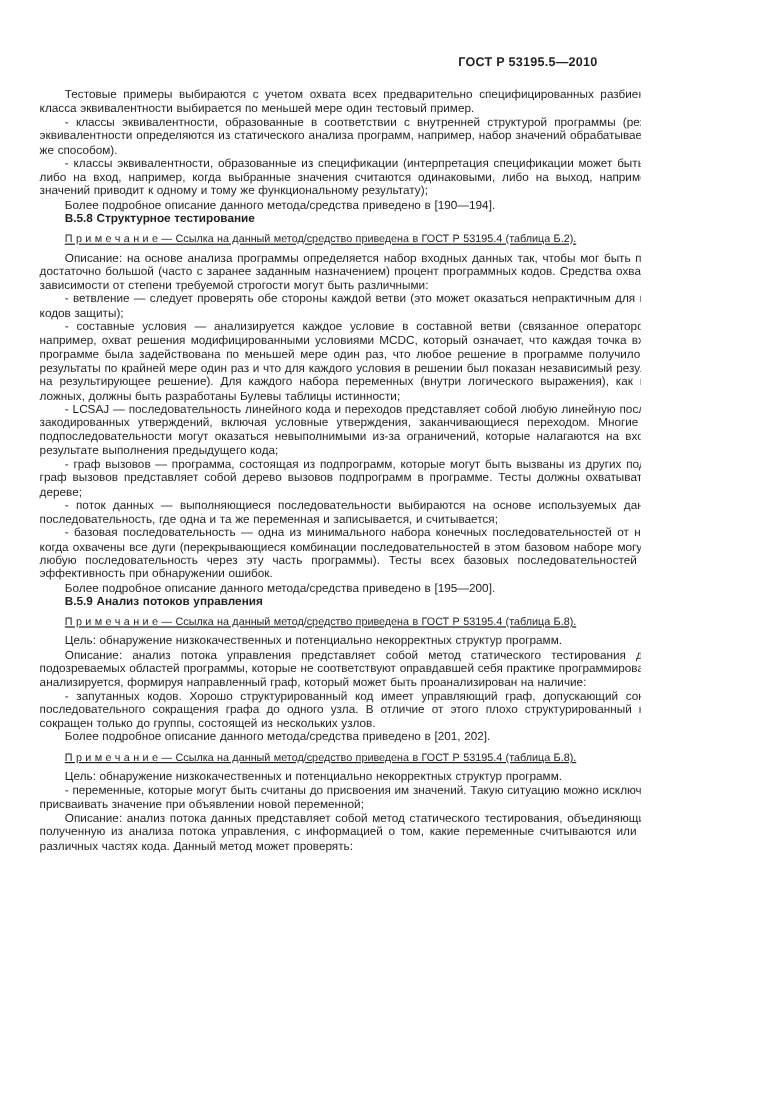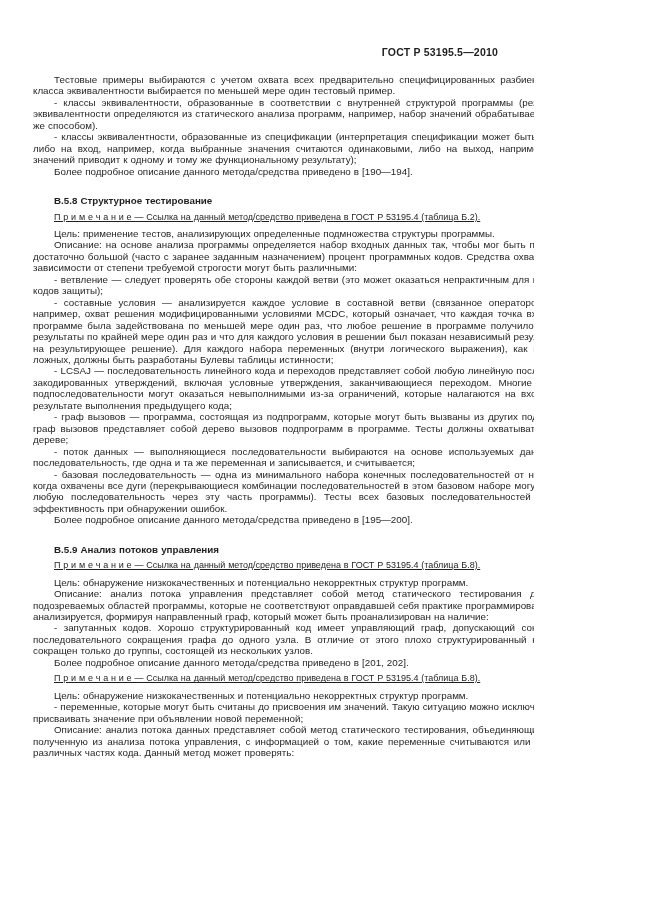--- a/index.html
+++ b/index.html
@@ -34,21 +34,20 @@
     margin: 0;
     font-size: 9.8px;
     line-height: 11.45px;
     text-align: justify;
     text-indent: 21px;
     word-spacing: 0.3px;
   }
   .content p.p-head {
     font-weight: bold;
     text-align: left;
-    margin-top: 18px;
   }
   .content p.p-note {
     font-size: 9px;
     margin: 5px 0 5px 0;
     text-align: left;
     text-decoration: underline;
   }
   .page-number {
     position: absolute;
     top: 830px;
@@ -63,21 +62,20 @@
 
   <div class="doc-header">ГОСТ Р 53195.5—2010</div>
 
   <div class="content">
     <p class="p-body">Тестовые примеры выбираются с учетом охвата всех предварительно специфицированных разбиений. Из каждого класса эквивалентности выбирается по меньшей мере один тестовый пример.</p>
     <p class="p-body">- классы эквивалентности, образованные в соответствии с внутренней структурой программы (результаты класса эквивалентности определяются из статического анализа программ, например, набор значений обрабатывается одним и тем же способом).</p>
     <p class="p-body">- классы эквивалентности, образованные из спецификации (интерпретация спецификации может быть ориентирована либо на вход, например, когда выбранные значения считаются одинаковыми, либо на выход, например, когда набор значений приводит к одному и тому же функциональному результату);</p>
     <p class="p-body">Более подробное описание данного метода/средства приведено в [190—194].</p>
     <p class="p-head">В.5.8 Структурное тестирование</p>
     <p class="p-note">П р и м е ч а н и е — Ссылка на данный метод/средство приведена в ГОСТ Р 53195.4 (таблица Б.2).</p>
-    <p class="p-body">Цель: применение тестов, анализирующих определенные подмножества структуры программы.</p>
     <p class="p-body">Описание: на основе анализа программы определяется набор входных данных так, чтобы мог быть проанализирован достаточно большой (часто с заранее заданным назначением) процент программных кодов. Средства охвата программы, в зависимости от степени требуемой строгости могут быть различными:</p>
     <p class="p-body">- ветвление — следует проверять обе стороны каждой ветви (это может оказаться непрактичным для некоторых типов кодов защиты);</p>
     <p class="p-body">- составные условия — анализируется каждое условие в составной ветви (связанное оператором И/ИЛИ) (см., например, охват решения модифицированными условиями MCDC, который означает, что каждая точка входа и выхода в программе была задействована по меньшей мере один раз, что любое решение в программе получило все возможные результаты по крайней мере один раз и что для каждого условия в решении был показан независимый результат, влияющий на результирующее решение). Для каждого набора переменных (внутри логического выражения), как истинных, так и ложных, должны быть разработаны Булевы таблицы истинности;</p>
     <p class="p-body">- LCSAJ — последовательность линейного кода и переходов представляет собой любую линейную последовательность закодированных утверждений, включая условные утверждения, заканчивающиеся переходом. Многие потенциальные подпоследовательности могут оказаться невыполнимыми из-за ограничений, которые налагаются на входные данные в результате выполнения предыдущего кода;</p>
     <p class="p-body">- граф вызовов — программа, состоящая из подпрограмм, которые могут быть вызваны из других подпрограмм. Этот граф вызовов представляет собой дерево вызовов подпрограмм в программе. Тесты должны охватывать все вызовы в дереве;</p>
     <p class="p-body">- поток данных — выполняющиеся последовательности выбираются на основе используемых данных; например, последовательность, где одна и та же переменная и записывается, и считывается;</p>
     <p class="p-body">- базовая последовательность — одна из минимального набора конечных последовательностей от начала до конца, когда охвачены все дуги (перекрывающиеся комбинации последовательностей в этом базовом наборе могут сформировать любую последовательность через эту часть программы). Тесты всех базовых последовательностей показали свою эффективность при обнаружении ошибок.</p>
     <p class="p-body">Более подробное описание данного метода/средства приведено в [195—200].</p>
     <p class="p-head">В.5.9 Анализ потоков управления</p>
     <p class="p-note">П р и м е ч а н и е — Ссылка на данный метод/средство приведена в ГОСТ Р 53195.4 (таблица Б.8).</p>

